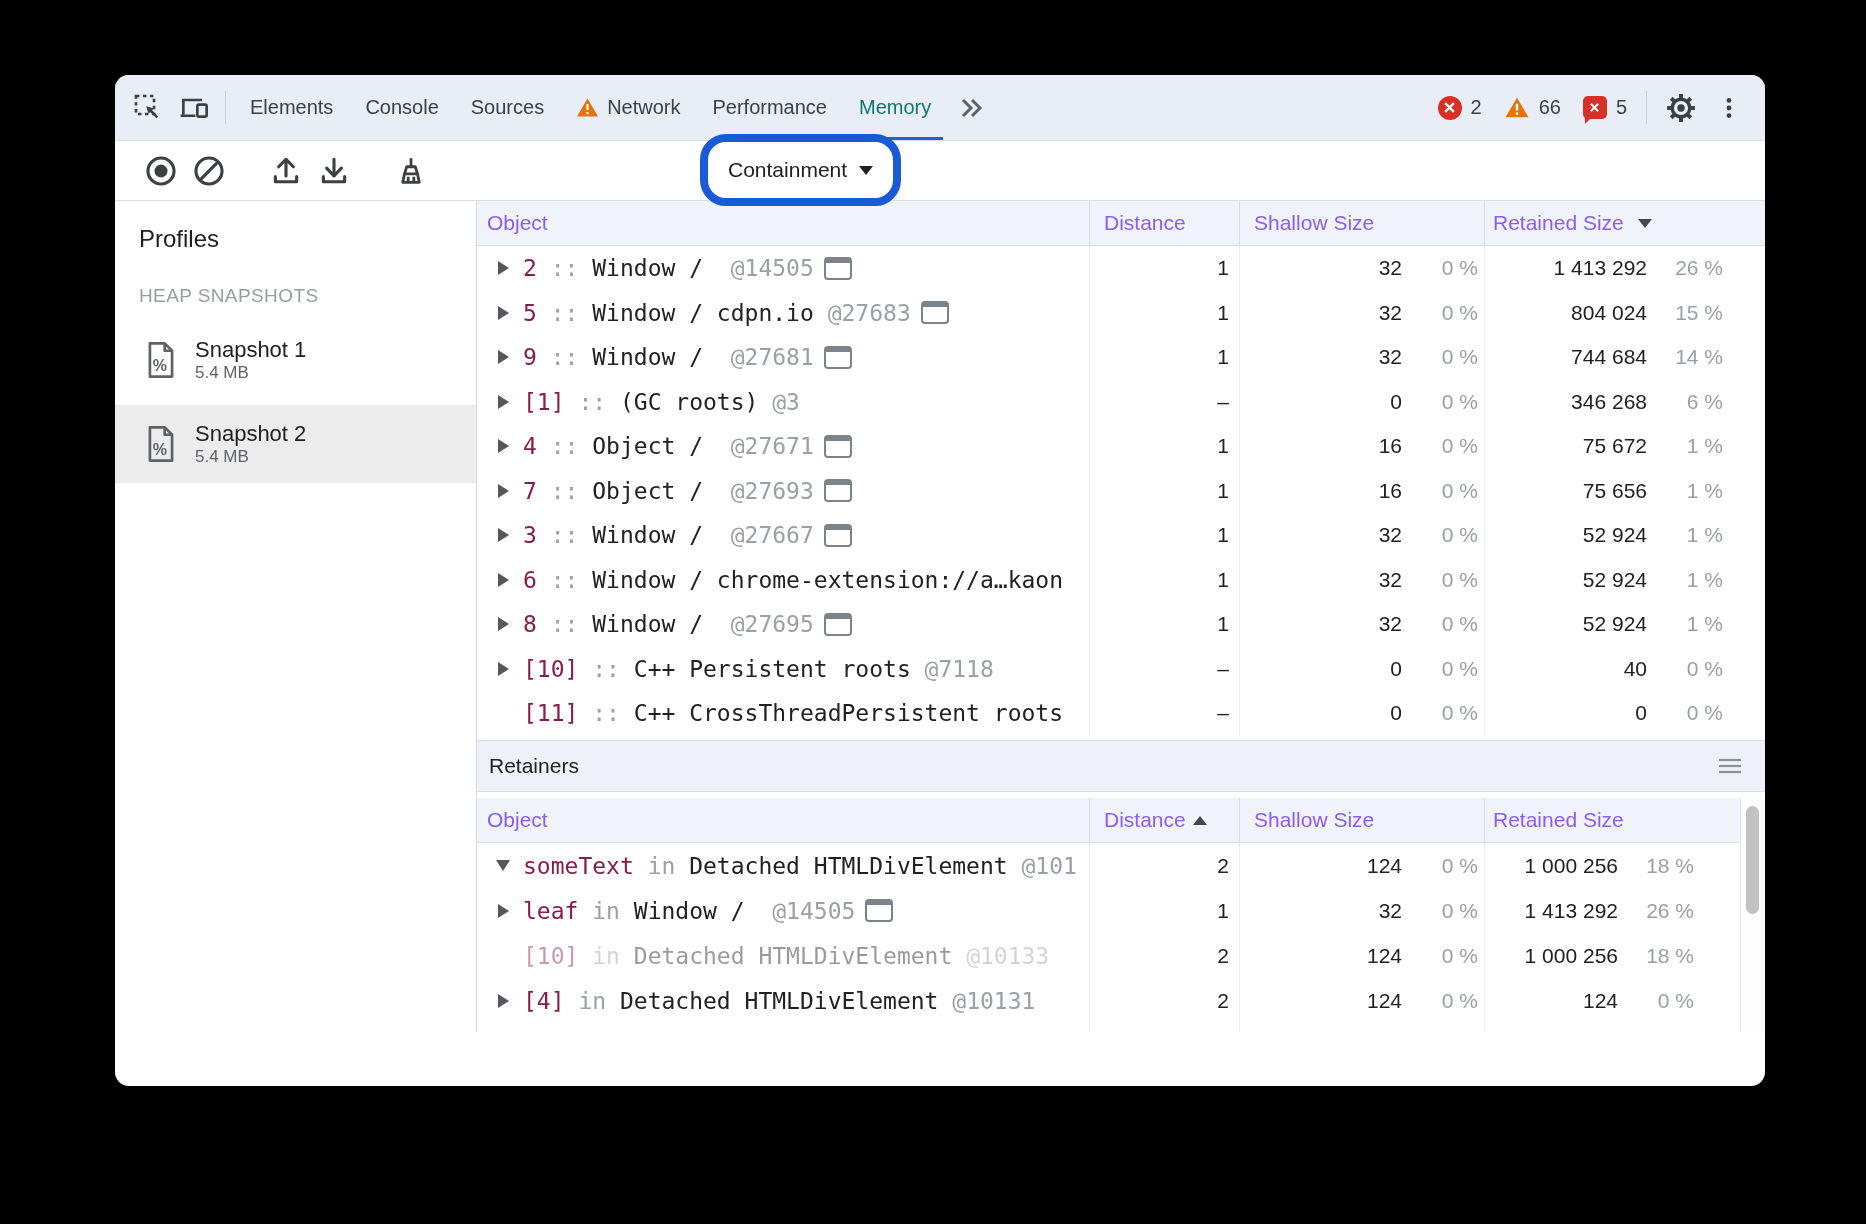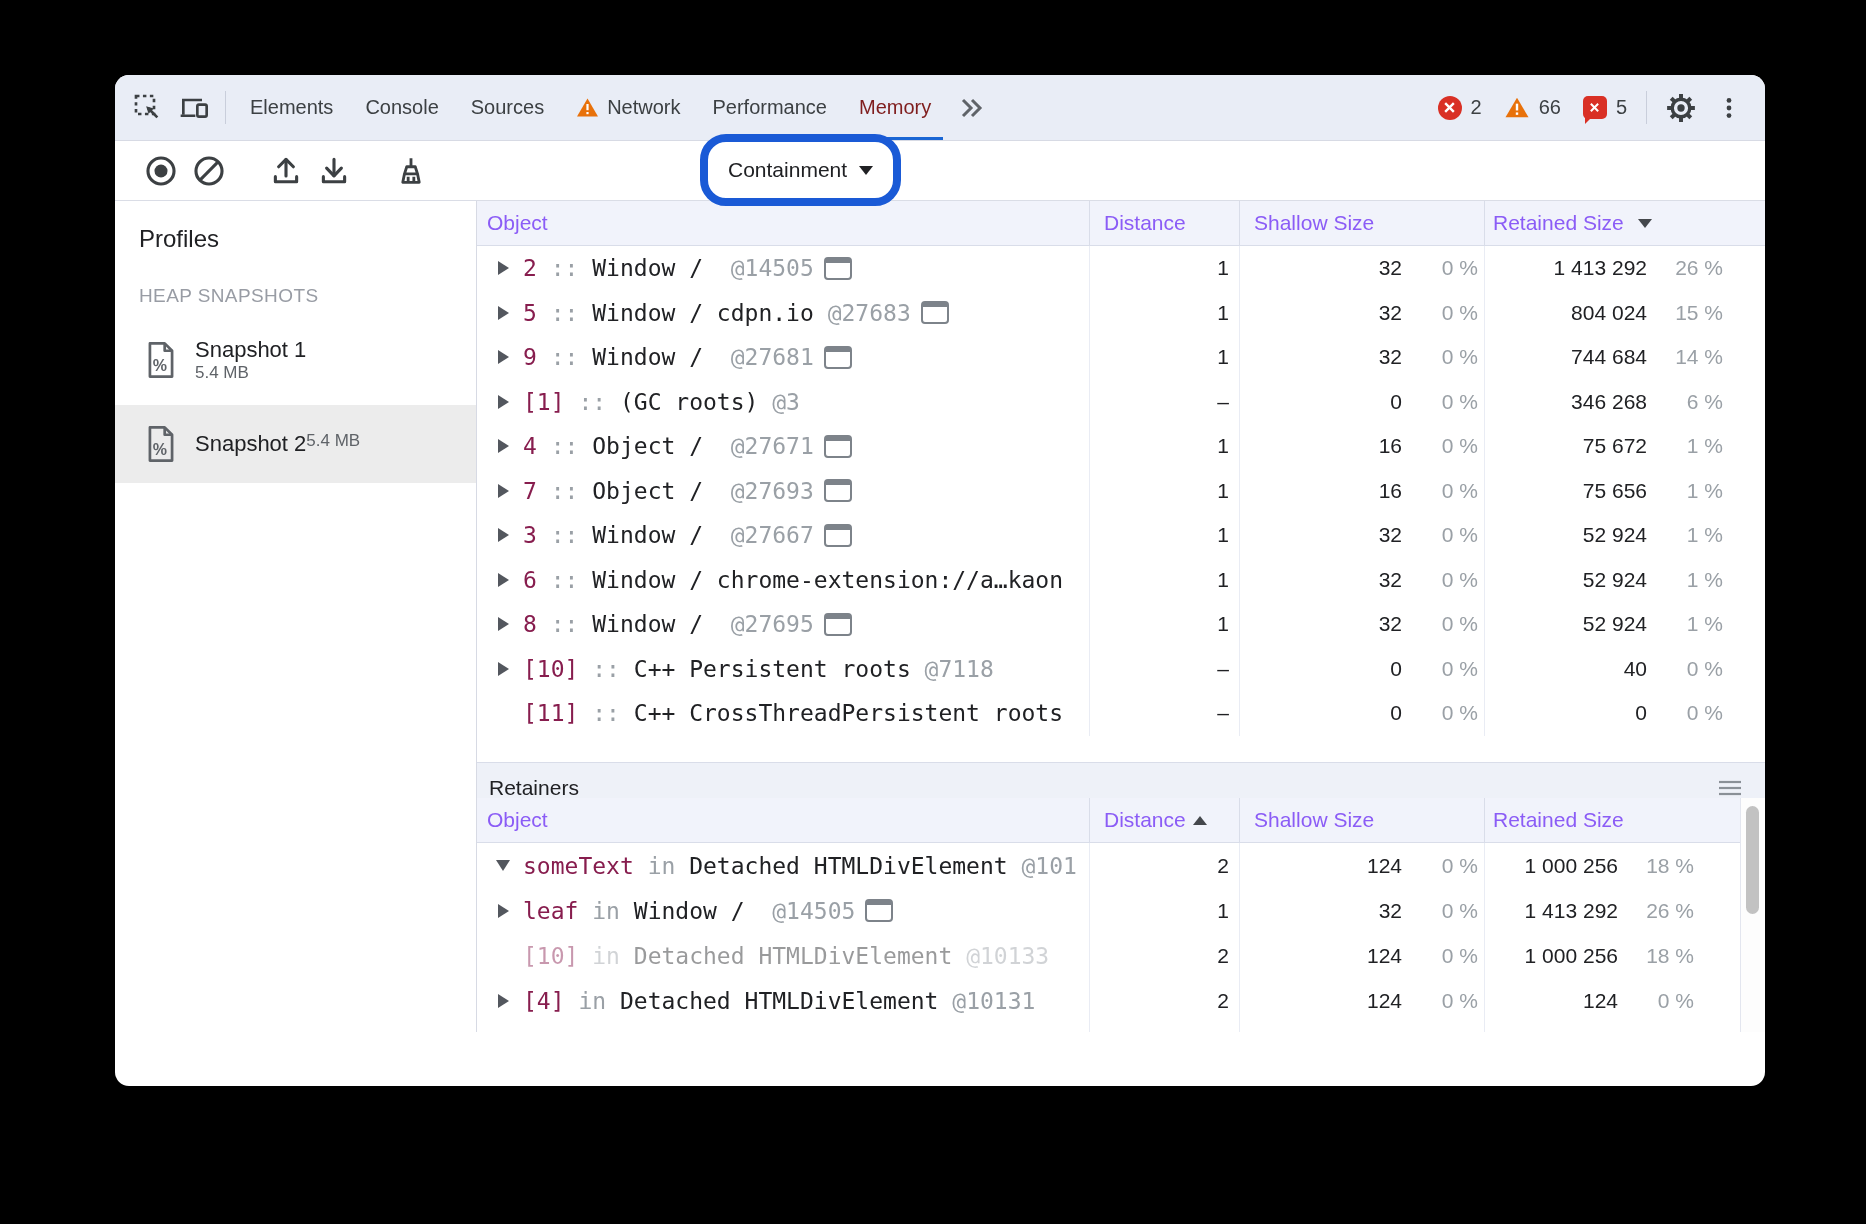--- a/index.html
+++ b/index.html
@@ -21,21 +21,21 @@
   .title{flex:1;text-align:center;font-size:21px;font-weight:700;color:#39393b;}
   
   .tabbar{
     height:65px;background:#e9edf6;border-bottom:1px solid #d7dae4;
     display:flex;align-items:stretch;padding:0 14px 0 10px;
   }
   .icon-btn{background:none;border:none;padding:0;margin:0;display:flex;align-items:center;justify-content:center;cursor:pointer;}
   .tabbar .icon-btn{width:46px;}
   .vdiv{width:1px;background:#c9cedb;margin:16px 8px;}
   .tab{display:flex;align-items:center;gap:8px;padding:0 16px;font-size:20px;color:#3c4043;position:relative;cursor:pointer;}
-  .tab.active{color:#7f1d1d;}
+  .tab.active{color:#0f766e;}
   .tab.active::after{content:"";position:absolute;left:4px;right:4px;bottom:0;height:3px;background:#1a66d4;}
   .tab-warn{display:flex;align-items:center;}
   .more-tabs{width:52px;}
   .tb-spacer{flex:1;}
   .badge{display:flex;align-items:center;gap:9px;padding:0 11px;font-size:20px;color:#3c4043;cursor:pointer;background:none;border:none;}
   .err-ic{width:24px;height:24px;border-radius:50%;background:#d93025;display:flex;align-items:center;justify-content:center;}
   .warn-ic{display:flex;align-items:center;}
   .issue-ic{width:24px;height:23px;border-radius:5px;background:#d93025;display:flex;align-items:center;justify-content:center;position:relative;}
   .issue-ic::after{content:"";position:absolute;left:2px;bottom:-5px;border:5px solid transparent;border-top-color:#d93025;border-left-color:#d93025;}
   
@@ -93,21 +93,21 @@
     border:2.5px solid #7d838a;border-top-width:6px;border-radius:4px;flex:none;}
   .cell.c-dist{width:150px;justify-content:flex-end;padding-right:10px;font-size:21px;}
   .cell.c-shallow{width:245px;padding-right:6px;}
   .cell.c-ret{flex:1;padding-right:42px;}
   .ret-rows .cell.c-ret{padding-right:71px;}
   .numcell{justify-content:flex-end;font-size:21px;white-space:pre;}
   .val{flex:1;text-align:right;color:#202124;}
   .pct{width:76px;text-align:right;color:#9aa0a6;}
   
   .ret-bar{
-    position:absolute;left:0;top:561px;width:100%;height:52px;background:#eef1f8;
+    position:absolute;left:0;top:539px;width:100%;height:52px;background:#eef1f8;
     border-top:1px solid #d9dde9;border-bottom:1px solid #d9dde9;box-sizing:border-box;
     display:flex;align-items:center;justify-content:space-between;padding:0 20px 0 12px;
   }
   .ret-title{font-size:21px;color:#202124;}
   .scrollgutter{position:absolute;right:0;top:597px;bottom:0;width:24px;background:#fdfdfd;border-left:1px solid #e3e6ef;}
   .scrollthumb{position:absolute;left:5px;top:8px;width:13px;height:108px;border-radius:7px;background:#c2c2c2;}
   svg{display:block;}
 </style>
 </head>
 <body>
@@ -321,21 +321,21 @@
         </div>
 
         <div class="snap selected">
           <span class="snap-ic">
             <svg width="32" height="38" viewBox="0 0 26 30" fill="none" stroke="#5f6368" stroke-width="2.2" stroke-linejoin="round">
               <path d="M4 1.5 h12 l6 6 v21 H4 Z"></path>
               <path d="M16 1.5 v6 h6"></path>
               <text x="12" y="24" font-size="13" font-weight="bold" fill="#5f6368" stroke="none" text-anchor="middle" font-family="Liberation Sans, sans-serif">%</text>
             </svg>
           </span>
-          <span class="snap-text" style="display:flex;">
+          <span class="snap-text" style="display:flex;flex-direction:column;">
             <span class="snap-name">Snapshot 2</span>
             <span class="snap-size">5.4 MB</span>
           </span>
         </div>
 
     </aside>
 
     <main class="pane">
 
       <div class="grid-header" style="top:0;">

